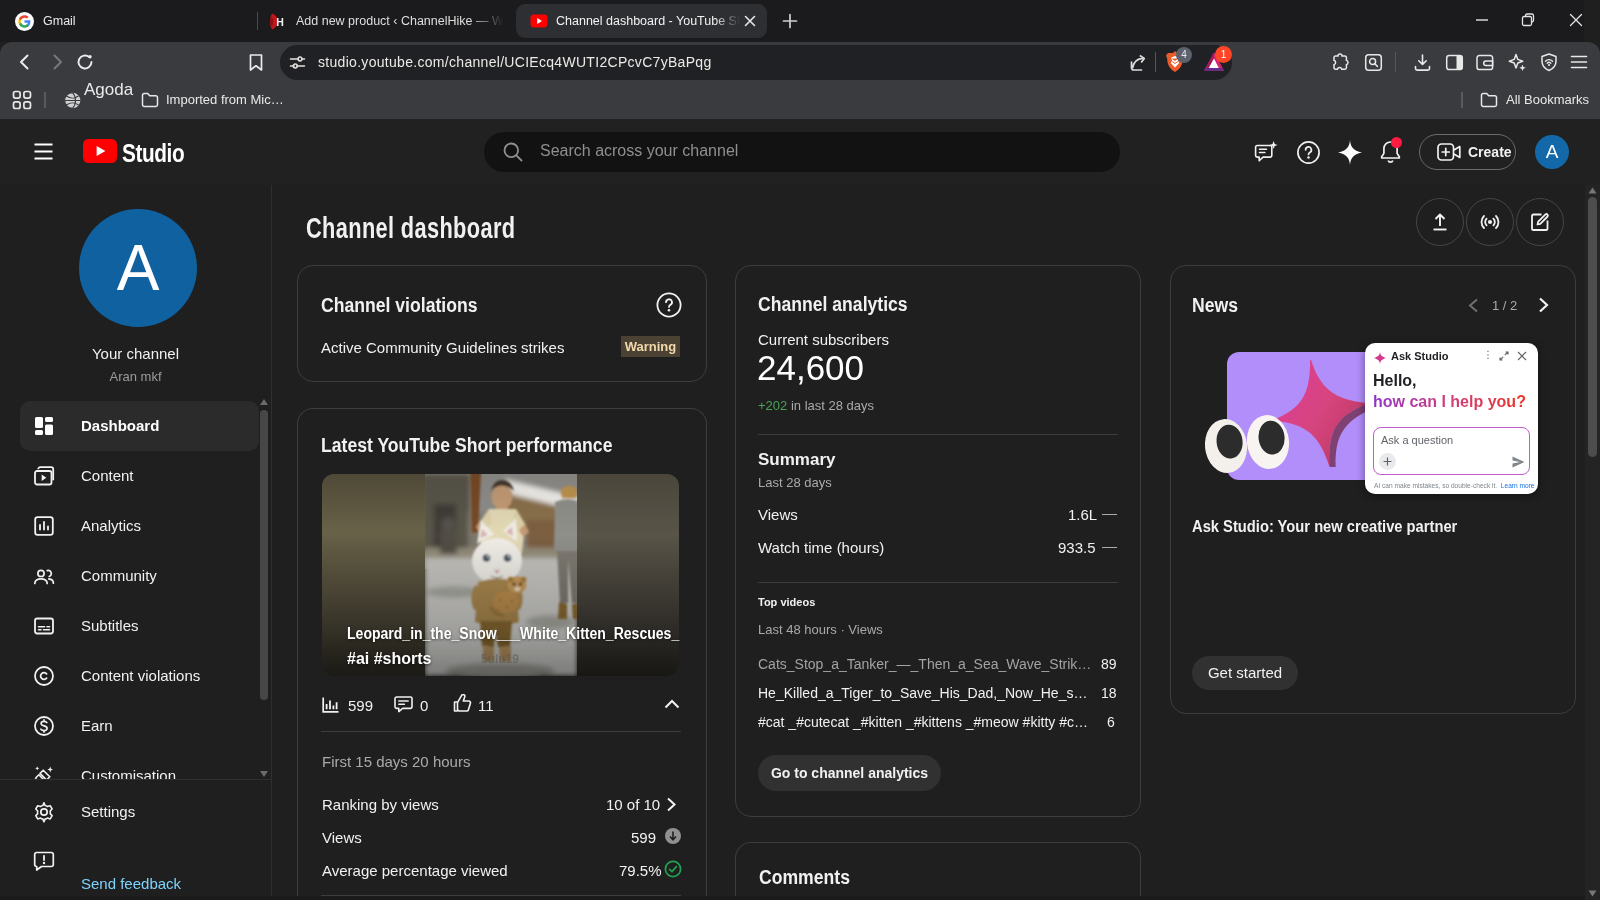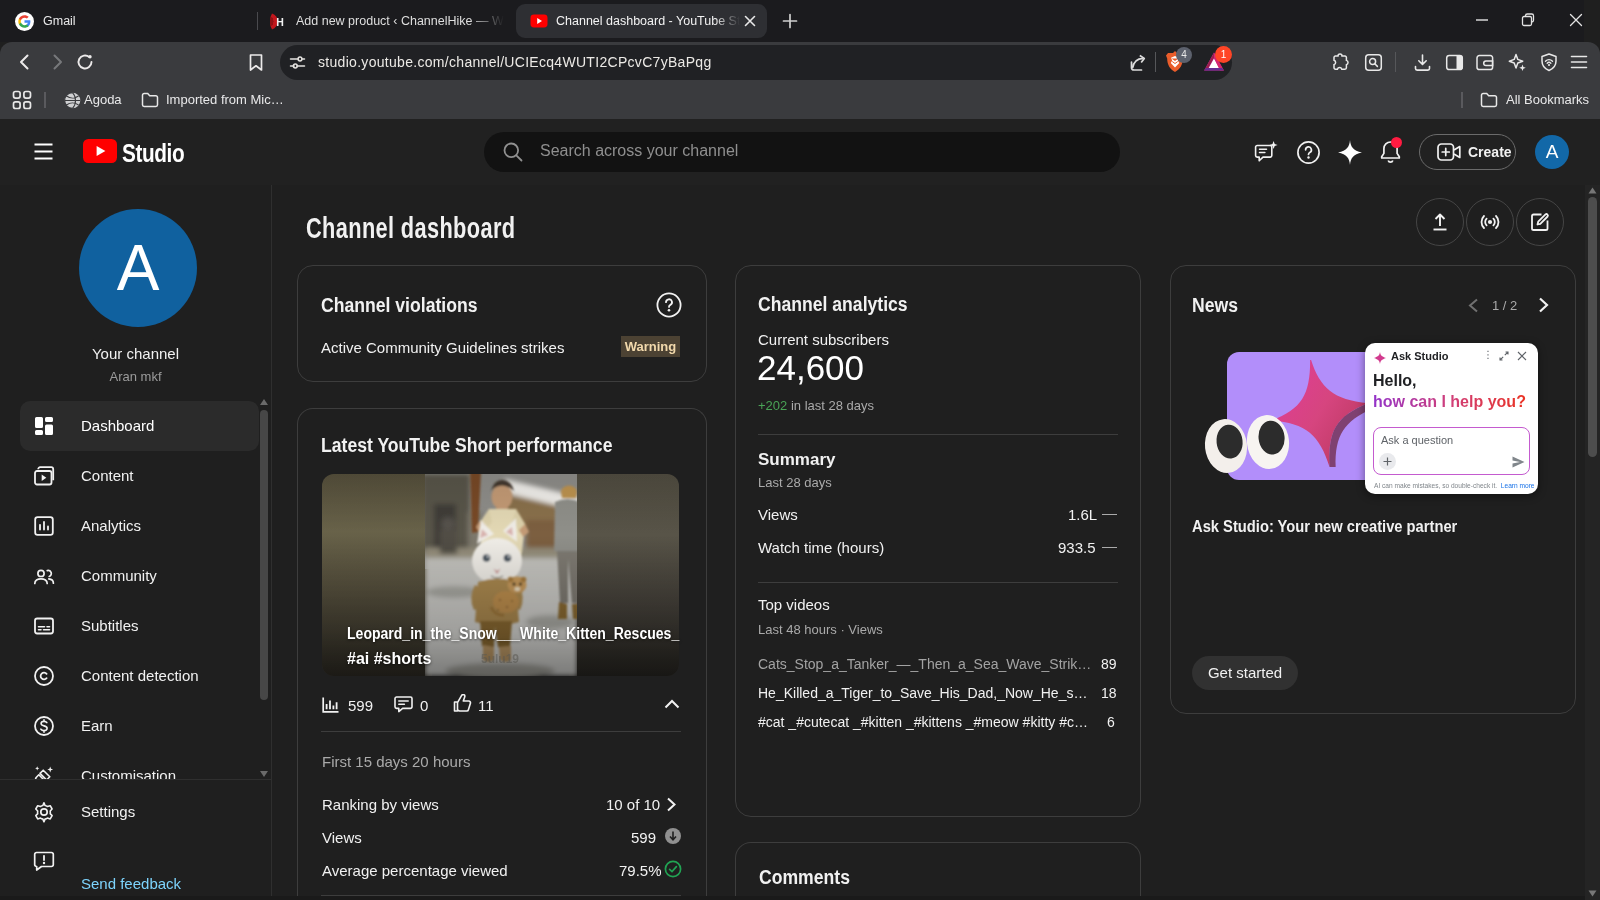--- a/index.html
+++ b/index.html
@@ -85,21 +85,21 @@
       <rect x="1.5" y="1.5" width="6.6" height="6.6" rx="2" fill="none" stroke="#e8e8e8" stroke-width="1.7"></rect>
       <rect x="11.9" y="1.5" width="6.6" height="6.6" rx="2" fill="none" stroke="#e8e8e8" stroke-width="1.7"></rect>
       <rect x="1.5" y="11.9" width="6.6" height="6.6" rx="2" fill="none" stroke="#e8e8e8" stroke-width="1.7"></rect>
       <rect x="11.9" y="11.9" width="6.6" height="6.6" rx="2" fill="none" stroke="#e8e8e8" stroke-width="1.7"></rect>
     </svg>
     <div class="abs" style="left:44px;top:92px;width:2px;height:16px;background:#5a5a5e"></div>
     <svg class="abs" style="left:64px;top:92px" width="17" height="17" viewBox="0 0 17 17">
       <circle cx="8.5" cy="8.5" r="7.8" fill="#cfd0d2"></circle>
       <path d="M8.5 .7 a7.8 7.8 0 0 0 0 15.6 c2-2 3-4.8 3-7.8 s-1-5.8-3-7.8z M.7 8.5 h15.6 M2.5 4 a10 10 0 0 0 12 0 M2.5 13 a10 10 0 0 1 12 0" fill="none" stroke="#3a3b3e" stroke-width="1.1"></path>
     </svg>
-    <span class="abs" style="left:84px;top:92px;font-size:13px;color:#e9e9ea">Agoda</span>
+    <span class="abs" style="left:84px;top:80px;font-size:17px;color:#e9e9ea">Agoda</span>
     <svg class="abs" style="left:141px;top:92px" width="18" height="16" viewBox="0 0 18 16">
       <path d="M1.5 3.2 a1.6 1.6 0 0 1 1.6-1.6 h3.6 l2 2.2 h6.2 a1.6 1.6 0 0 1 1.6 1.6 v7.4 a1.6 1.6 0 0 1-1.6 1.6 H3.1 a1.6 1.6 0 0 1-1.6-1.6 z" fill="none" stroke="#e8e8e8" stroke-width="1.5"></path>
     </svg>
     <span class="abs" style="left:166px;top:92px;font-size:13px;color:#e9e9ea">Imported from Mic…</span>
     <div class="abs" style="left:1461px;top:92px;width:2px;height:16px;background:#5a5a5e"></div>
     <svg class="abs" style="left:1480px;top:92px" width="18" height="16" viewBox="0 0 18 16">
       <path d="M1.5 3.2 a1.6 1.6 0 0 1 1.6-1.6 h3.6 l2 2.2 h6.2 a1.6 1.6 0 0 1 1.6 1.6 v7.4 a1.6 1.6 0 0 1-1.6 1.6 H3.1 a1.6 1.6 0 0 1-1.6-1.6 z" fill="none" stroke="#e8e8e8" stroke-width="1.5"></path>
     </svg>
     <span class="abs" style="left:1506px;top:92px;font-size:13px;color:#e9e9ea">All Bookmarks</span>
   </div>
@@ -233,21 +233,21 @@
   <div id="sidebar"></div>
   <div id="sbitems">
     <div class="abs" style="left:79px;top:209px;width:118px;height:118px;border-radius:59px;background:#10619f;text-align:center;line-height:118px;color:#fff;font-size:64px">A</div>
     <div class="abs" style="left:0;top:345px;width:271px;text-align:center;font-size:15px;color:#f1f1f1">Your channel</div>
     <div class="abs" style="left:0;top:369px;width:271px;text-align:center;font-size:13px;color:#9b9b9b">Aran mkf</div>
     <div class="abs" style="left:20px;top:401px;width:239px;height:50px;background:#2b2b2b;border-radius:10px"></div>
     
     <svg class="abs" style="left:32px;top:414px" width="24" height="24" viewBox="0 0 24 24">
       <path fill="#fff" d="M4.5 3 h5 a1.5 1.5 0 0 1 1.5 1.5 v8 a1.5 1.5 0 0 1-1.5 1.5 h-5 A1.5 1.5 0 0 1 3 12.5 v-8 A1.5 1.5 0 0 1 4.5 3 z M4.5 16 h5 a1.5 1.5 0 0 1 1.5 1.5 v2 A1.5 1.5 0 0 1 9.5 21 h-5 A1.5 1.5 0 0 1 3 19.5 v-2 A1.5 1.5 0 0 1 4.5 16 z M14.5 3 h5 A1.5 1.5 0 0 1 21 4.5 v2 A1.5 1.5 0 0 1 19.5 8 h-5 A1.5 1.5 0 0 1 13 6.5 v-2 A1.5 1.5 0 0 1 14.5 3 z M14.5 10.5 h5 a1.5 1.5 0 0 1 1.5 1.5 v7.5 a1.5 1.5 0 0 1-1.5 1.5 h-5 a1.5 1.5 0 0 1-1.5-1.5 V12 a1.5 1.5 0 0 1 1.5-1.5 z"></path>
     </svg>
-    <span class="abs" style="left:81px;top:417px;font-size:15px;font-weight:normal;color:#fff">Dashboard</span>
+    <span class="abs" style="left:81px;top:417px;font-size:15px;font-weight:bold;color:#fff">Dashboard</span>
     <svg class="abs" style="left:32px;top:464px" width="24" height="24" viewBox="0 0 24 24">
       <path d="M6.2 5.2 a2 2 0 0 1 2-2 h11 a2 2 0 0 1 2 2 v11" fill="none" stroke="#f1f1f1" stroke-width="1.8"></path>
       <rect x="3" y="7" width="16.5" height="13.5" rx="2" fill="none" stroke="#f1f1f1" stroke-width="1.8"></rect>
       <path d="M9.7 10.5 L14.3 13.75 L9.7 17 Z" fill="#f1f1f1"></path>
     </svg>
     <span class="abs" style="left:81px;top:467px;font-size:15px;color:#f1f1f1">Content</span>
     <svg class="abs" style="left:32px;top:514px" width="24" height="24" viewBox="0 0 24 24">
       <rect x="3.2" y="3.2" width="17.6" height="17.6" rx="2.4" fill="none" stroke="#f1f1f1" stroke-width="1.8"></rect>
       <path d="M8 15.5 V10.8 M12 15.5 V8 M16 15.5 v-3" stroke="#f1f1f1" stroke-width="1.8" stroke-linecap="round"></path>
     </svg>
@@ -260,21 +260,21 @@
     <span class="abs" style="left:81px;top:567px;font-size:15px;color:#f1f1f1">Community</span>
     <svg class="abs" style="left:32px;top:614px" width="24" height="24" viewBox="0 0 24 24">
       <rect x="3" y="4.5" width="18" height="15" rx="2.2" fill="none" stroke="#f1f1f1" stroke-width="1.8"></rect>
       <path d="M6.5 12.7 h6 M15 12.7 h2.5 M6.5 15.8 h2.5 M11.5 15.8 h6" stroke="#f1f1f1" stroke-width="1.6" stroke-linecap="round"></path>
     </svg>
     <span class="abs" style="left:81px;top:617px;font-size:15px;color:#f1f1f1">Subtitles</span>
     <svg class="abs" style="left:32px;top:664px" width="24" height="24" viewBox="0 0 24 24">
       <circle cx="12" cy="12" r="9" fill="none" stroke="#f1f1f1" stroke-width="1.8"></circle>
       <path d="M14.6 9.8 a3.4 3.4 0 1 0 0 4.4" fill="none" stroke="#f1f1f1" stroke-width="1.8" stroke-linecap="round"></path>
     </svg>
-    <span class="abs" style="left:81px;top:667px;font-size:15px;color:#f1f1f1">Content detection</span>
+    <span class="abs" style="left:81px;top:667px;font-size:15px;color:#f1f1f1">Content violations</span>
     <svg class="abs" style="left:32px;top:714px" width="24" height="24" viewBox="0 0 24 24">
       <circle cx="12" cy="12" r="9" fill="none" stroke="#f1f1f1" stroke-width="1.8"></circle>
       <path d="M14.8 8.6 a3.3 3.3 0 0 0-2.8-1.2 c-1.6 0-2.9.9-2.9 2.2 0 1.2 1 1.9 2.9 2.3 2 .4 3.1 1.1 3.1 2.4 0 1.4-1.4 2.3-3.1 2.3 a3.7 3.7 0 0 1-3.1-1.4 M12 5.8 v1.7 M12 16.6 v1.7" fill="none" stroke="#f1f1f1" stroke-width="1.6" stroke-linecap="round"></path>
     </svg>
     <span class="abs" style="left:81px;top:717px;font-size:15px;color:#f1f1f1">Earn</span>
     <svg class="abs" style="left:32px;top:764px" width="24" height="24" viewBox="0 0 24 24">
       <path d="M11.2 6.2 L17.8 12.8 14.6 16 8 9.4 Z M6.8 10.8 l6.4 6.4 -2.4 2.4 a2.3 2.3 0 0 1-3.2 0 l-3.2-3.2 a2.3 2.3 0 0 1 0-3.2 z" fill="none" stroke="#f1f1f1" stroke-width="1.6" stroke-linejoin="round"></path>
       <path d="M18.2 2.6 l.8 2.1 2.1.8 -2.1.8 -.8 2.1 -.8-2.1 -2.1-.8 2.1-.8 z M5.2 2.2 l.6 1.5 1.5.6 -1.5.6 -.6 1.5 -.6-1.5 -1.5-.6 1.5-.6 z" fill="#f1f1f1"></path>
     </svg>
     <span class="abs" style="left:81px;top:767px;font-size:15px;color:#f1f1f1">Customisation</span>
@@ -488,28 +488,29 @@
   <div class="abs" style="left:758px;top:434px;width:360px;height:1px;background:#3d3d3d"></div>
   <span class="abs" style="left:758px;top:450px;font-size:17px;font-weight:bold;color:#f1f1f1">Summary</span>
   <span class="abs g13" style="left:758px;top:475px">Last 28 days</span>
   <span class="abs t15" style="left:758px;top:506px">Views</span>
   <span class="abs t15" style="left:1068px;top:506px">1.6L</span>
   <span class="abs" style="left:1102px;top:504px;font-size:15px;color:#aaa">—</span>
   <span class="abs t15" style="left:758px;top:539px">Watch time (hours)</span>
   <span class="abs t15" style="left:1058px;top:539px">933.5</span>
   <span class="abs" style="left:1102px;top:537px;font-size:15px;color:#aaa">—</span>
   <div class="abs" style="left:758px;top:582px;width:360px;height:1px;background:#3d3d3d"></div>
-  <span class="abs" style="left:758px;top:596px;font-size:15px;font-weight:normal;color:#f1f1f1">Top videos</span>
+  <span class="abs" style="left:758px;top:596px;font-size:11px;font-weight:bold;color:#f1f1f1">Top videos</span>
   <span class="abs g13" style="left:758px;top:622px">Last 48 hours · Views</span>
   <span class="abs" style="left:758px;top:656px;font-size:14px;color:#a3a3a3;white-space:nowrap">Cats_Stop_a_Tanker_—_Then_a_Sea_Wave_Strik…</span>
   <span class="abs" style="left:1101px;top:656px;font-size:14px;color:#f1f1f1">89</span>
   <span class="abs" style="left:758px;top:685px;font-size:14px;color:#f1f1f1;white-space:nowrap">He_Killed_a_Tiger_to_Save_His_Dad,_Now_He_s…</span>
   <span class="abs" style="left:1101px;top:685px;font-size:14px;color:#f1f1f1">18</span>
   <span class="abs" style="left:758px;top:714px;font-size:14px;color:#f1f1f1;white-space:nowrap">#cat _#cutecat _#kitten _#kittens _#meow #kitty #c…</span>
   <span class="abs" style="left:1107px;top:714px;font-size:14px;color:#f1f1f1">6</span>
+  <div class="abs" style="left:758px;top:755px;width:183px;height:36px;background:#313131;border-radius:18px;text-align:center;line-height:36px;font-size:14px;font-weight:bold;color:#f1f1f1">Go to channel analytics</div>
   <div class="card" style="left:735px;top:842px;width:406px;height:58px;border-bottom:none;border-bottom-left-radius:0;border-bottom-right-radius:0"></div>
   <span class="abs ctitle" style="left:759px;top:866px">Comments</span>
 
   <div class="card" style="left:1170px;top:265px;width:406px;height:449px"></div>
   <span class="abs ctitle" style="left:1192px;top:294px">News</span>
   <svg class="abs" style="left:1467px;top:298px" width="14" height="15" viewBox="0 0 14 15">
       <path d="M10 1.5 L3 7.5 L10 13.5" fill="none" stroke="#707070" stroke-width="2"></path>
     </svg>
   <span class="abs g13" style="left:1492px;top:298px">1 / 2</span>
   <svg class="abs" style="left:1536px;top:297px" width="14" height="16" viewBox="0 0 14 16">

